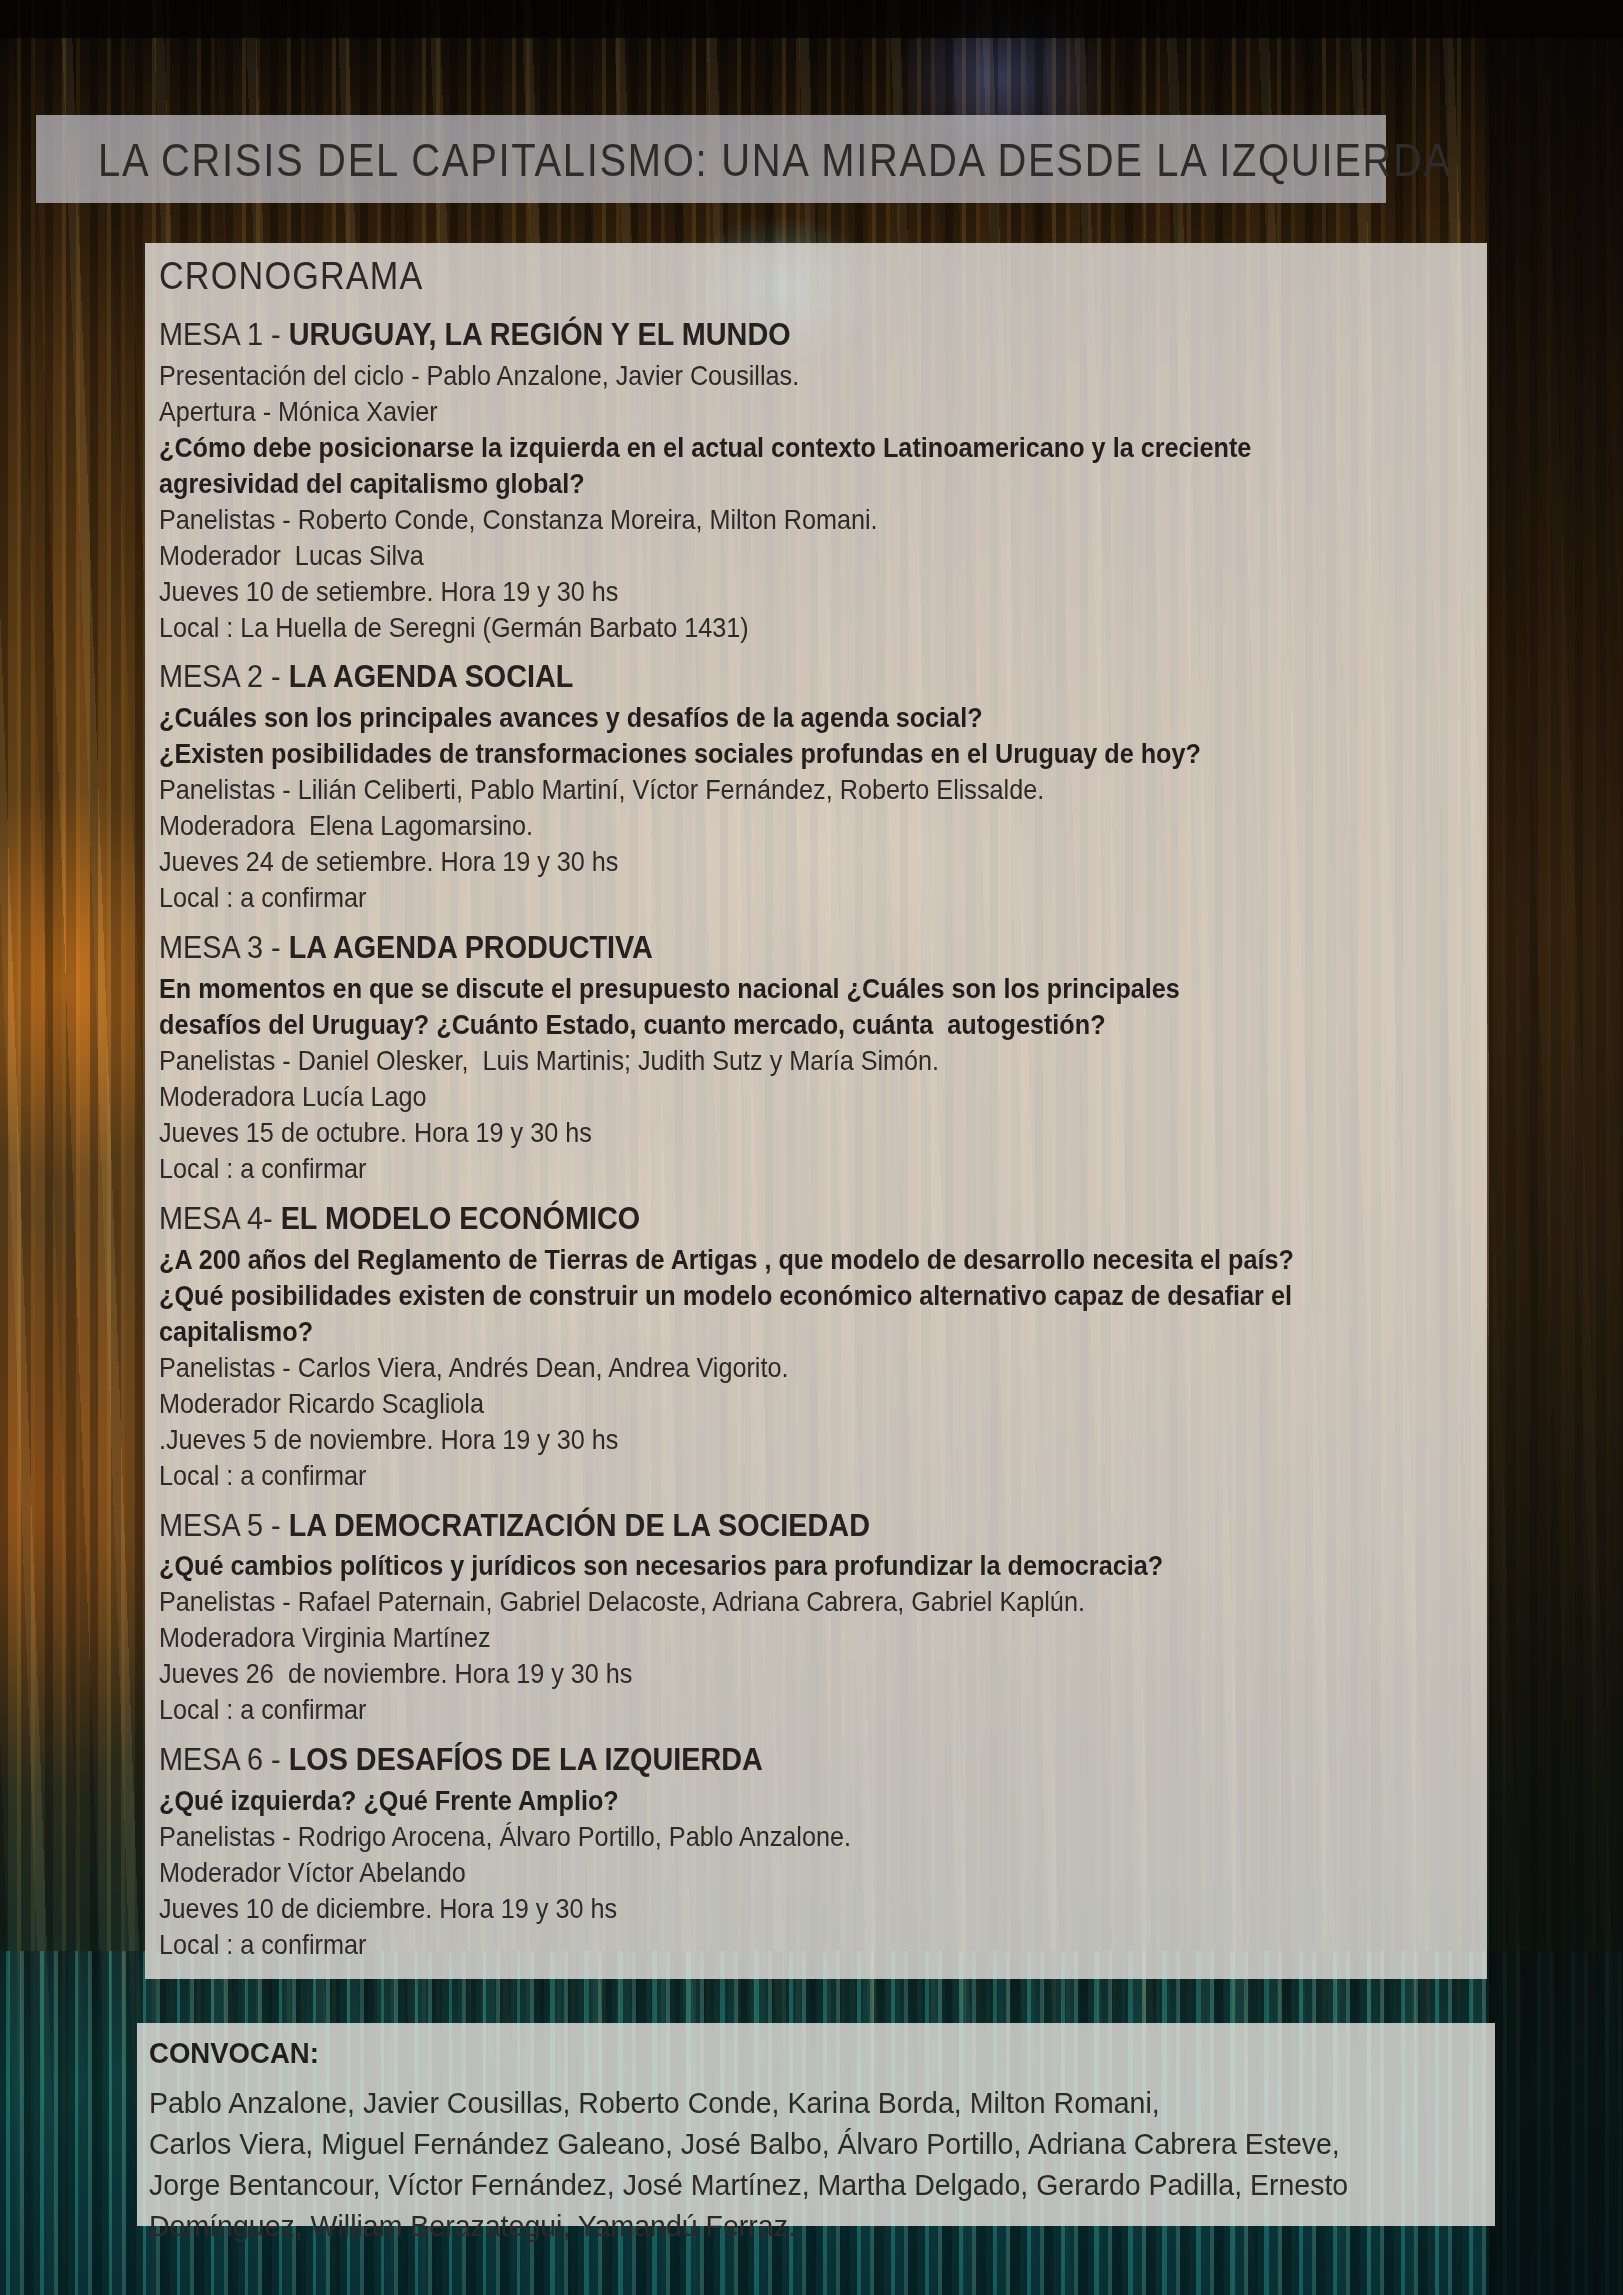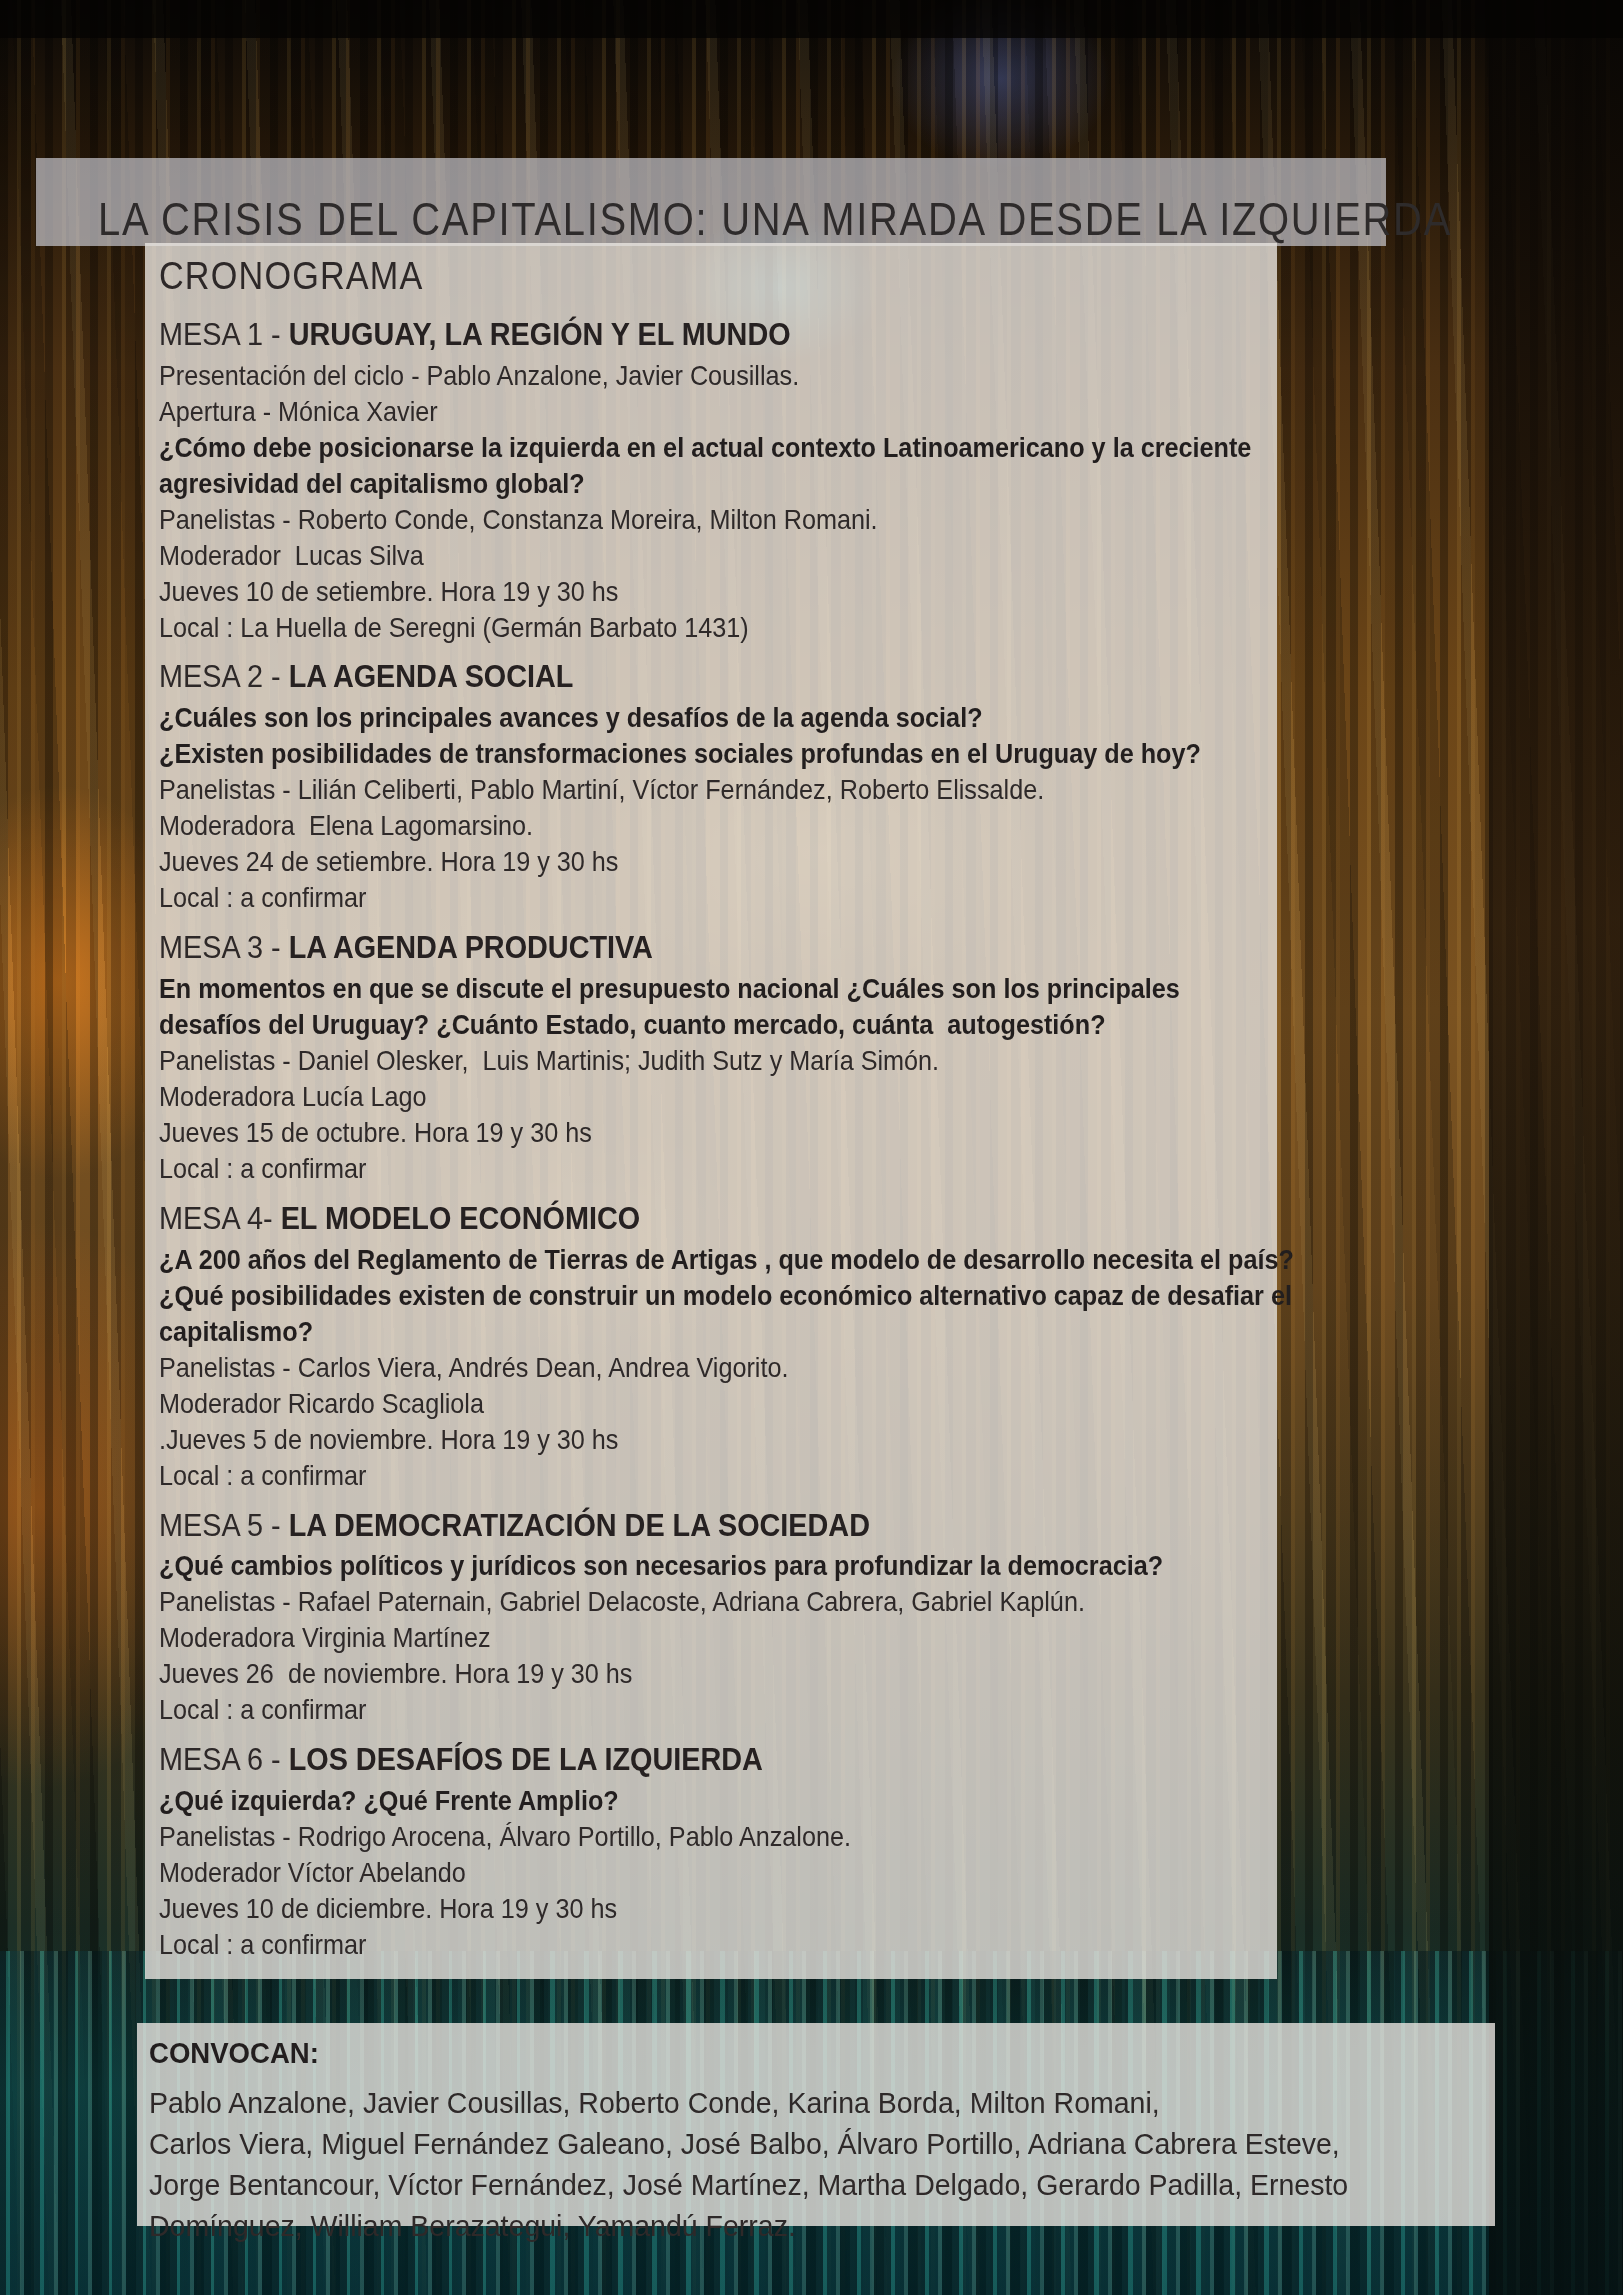--- a/index.html
+++ b/index.html
@@ -28,28 +28,28 @@
       rgba(10,60,70,0.35) 10.5px 19.6px, rgba(140,240,230,0.20) 19.6px 23.6px, rgba(0,20,25,0.45) 23.6px 34px),
     linear-gradient(180deg, rgba(20,60,55,0) 0%, rgba(16,70,66,0.55) 40%, rgba(8,45,48,0.8) 100%);}
   .right-dark{position:absolute;right:0;top:0;width:134px;height:100%;background:
     linear-gradient(180deg, rgba(8,6,4,0.85), rgba(28,18,9,0.72) 40%,
       rgba(10,12,8,0.8) 75%, rgba(5,14,14,0.85));}
   .top-dark{position:absolute;top:0;left:0;width:100%;height:38px;background:rgba(5,4,3,0.82);}
 
   
   .band{position:absolute;background:rgba(199,200,206,0.70);}
   .band-1{left:0;top:39px;width:941px;height:116px;display:flex;align-items:center;}
-  .band-2{left:36px;top:115px;width:1350px;height:88px;display:flex;align-items:flex-end;margin-top:43px;}
+  .band-2{left:36px;top:115px;width:1350px;height:88px;display:flex;align-items:center;}
   .title{font-size:75px;letter-spacing:6.5px;color:#2e2b2b;padding-left:11.8px;white-space:nowrap;
          width:990px;transform:scaleX(0.95);transform-origin:0 50%;}
   .subtitle{font-size:47px;letter-spacing:2px;color:#2e2b2b;padding-left:73px;white-space:nowrap;
          width:1781px;transform:scaleX(0.85);transform-origin:0 50%;}
 
   .panel{position:absolute;background:rgba(233,229,224,0.80);}
-  .cronograma{left:145px;top:243px;width:1132px;height:1736px;padding:11.8px 0 0 14.4px;box-sizing:border-box;}
+  .cronograma{left:145px;top:243px;width:1342px;height:1736px;padding:11.8px 0 0 14.4px;box-sizing:border-box;}
   .convocan{left:137px;top:2023px;width:1358px;height:203px;padding:14.4px 0 0 11.8px;box-sizing:border-box;}
 
   .squeeze-body{width:1463px;transform:scaleX(0.9);transform-origin:0 0;}
   .squeeze-conv{width:1403px;transform:scaleX(0.95);transform-origin:0 0;}
 
   .crono{margin:0 0 17px 0;font-size:38px;font-weight:normal;letter-spacing:1.3px;color:#2d2828;}
   .mesa{margin-top:11.8px;}
   .mesa-h{margin:0 0 3.9px 0;font-size:32px;line-height:39px;font-weight:normal;color:#2d2828;}
   .m-topic{font-weight:bold;color:#262121;}
   .body{margin:0;font-size:28px;line-height:36px;white-space:pre-wrap;color:#2e2929;}

